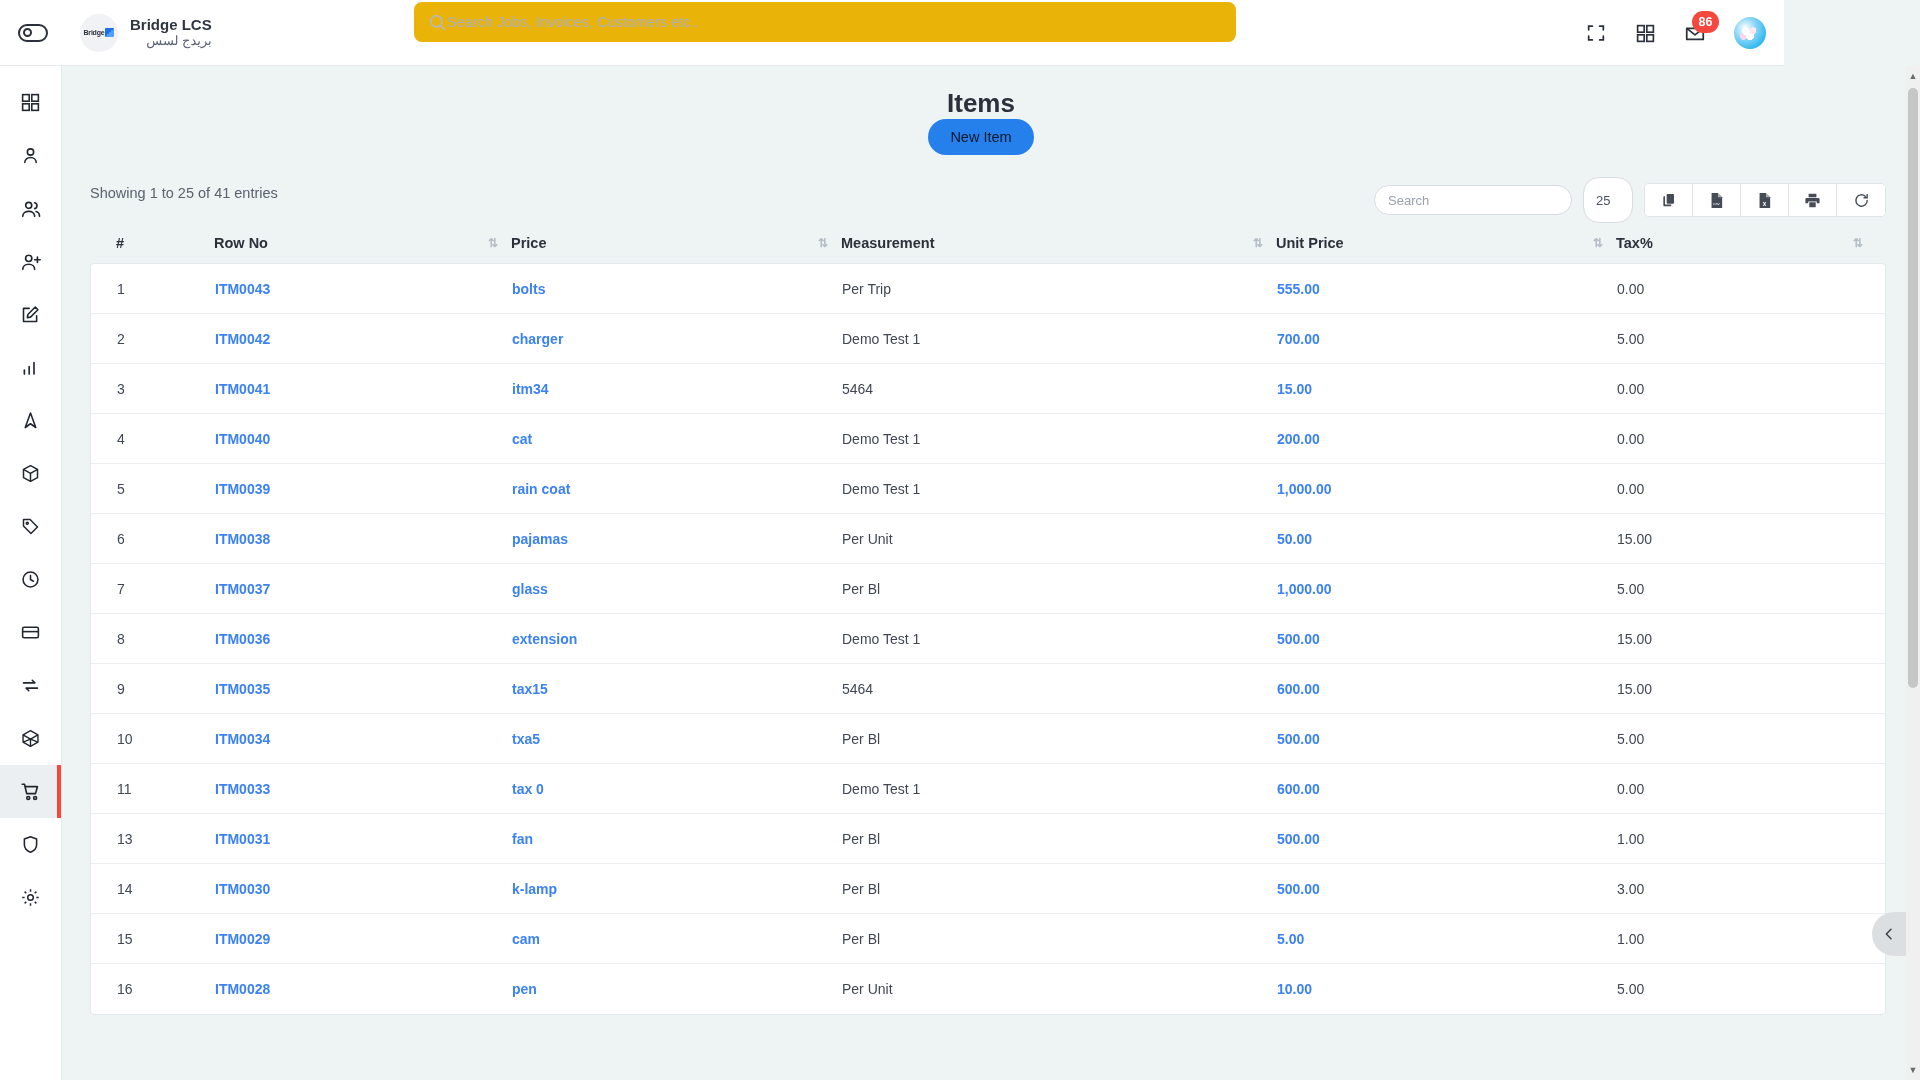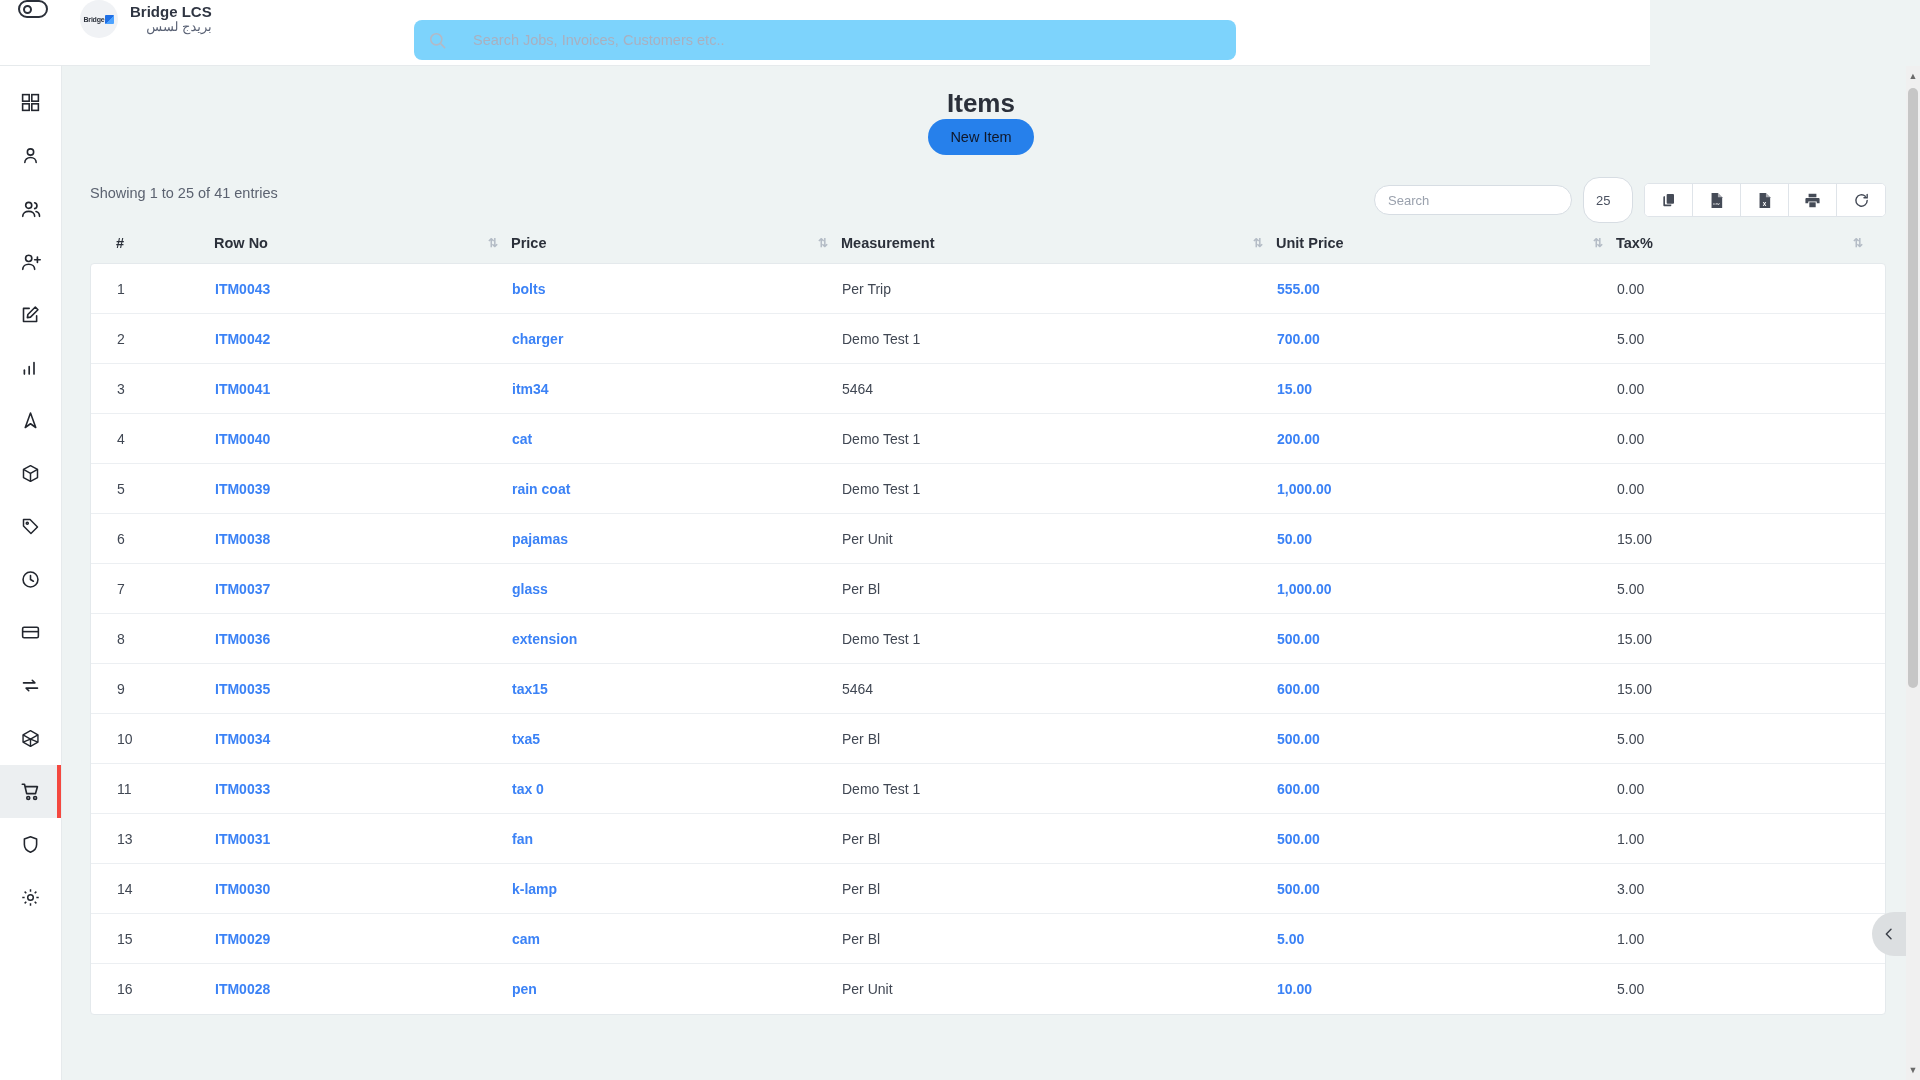--- a/index.html
+++ b/index.html
@@ -10,26 +10,26 @@
     overflow: hidden;
     font-family: "Liberation Sans", sans-serif;
     background: #eef3f3;
     color: #3a3f4a;
   }
 
   
   .topbar {
     position: absolute;
     top: 0; left: 0;
-    width: 1650px;
+    width: 1784px;
     height: 66px;
     background: #ffffff;
     border-bottom: 1px solid #e6eaec;
     display: flex;
-    align-items: flex-start;
+    align-items: center;
     z-index: 30;
   }
   .topbar-toggle {
     width: 66px;
     display: flex;
     align-items: center;
     justify-content: center;
     cursor: pointer;
   }
   .toggle-pill {
@@ -67,29 +67,29 @@
     margin-left: 1px;
     border-radius: 1px;
   }
   .brand-text { line-height: 1.15; }
   .brand-en { font-size: 15px; font-weight: 700; color: #2f3542; }
   .brand-ar { font-size: 13px; color: #5a6275; direction: rtl; }
 
   .topsearch {
     position: absolute;
     left: 414px;
-    top: 20px;
+    top: 2px;
     width: 822px;
     height: 40px;
-    background: #7dd3fc;
+    background: #eab308;
     border-radius: 8px;
     display: flex;
     align-items: center;
     padding: 0 14px;
-    gap: 26px;
+    gap: 0;
   }
   .topsearch input {
     flex: 1;
     border: none;
     background: transparent;
     outline: none;
     font-size: 14.5px;
     font-family: "Liberation Sans", sans-serif;
     color: #51586b;
   }
@@ -364,20 +364,50 @@
   </div>
 
   <div class="topsearch">
     <svg width="19" height="19" viewBox="0 0 24 24" fill="none" stroke="#b3b9c6" stroke-width="2">
       <circle cx="10.5" cy="10.5" r="7"></circle>
       <line x1="16" y1="16" x2="21" y2="21" stroke-linecap="round"></line>
     </svg>
     <input type="text" placeholder="Search Jobs, Invoices, Customers etc.." style="">
   </div>
 
+  <div class="topbar-right">
+
+    <div class="tb-icon">
+      <svg width="22" height="22" viewBox="0 0 24 24" fill="none" stroke="#2b303a" stroke-width="1.9" stroke-linecap="round">
+        <path d="M4 8.5V4.5h4"></path>
+          <path d="M20 8.5V4.5h-4"></path>
+        <path d="M4 15.5v4h4"></path>
+          <path d="M20 15.5v4h-4"></path>
+      </svg>
+    </div>
+
+    <div class="tb-icon">
+      <svg width="21" height="21" viewBox="0 0 24 24" fill="none" stroke="#2b303a" stroke-width="1.9">
+        <rect x="3" y="3" width="7.5" height="7.5"></rect>
+        <rect x="13.5" y="3" width="7.5" height="7.5"></rect>
+        <rect x="3" y="13.5" width="7.5" height="7.5"></rect>
+        <rect x="13.5" y="13.5" width="7.5" height="7.5"></rect>
+      </svg>
+    </div>
+
+    <div class="tb-icon">
+      <svg width="22" height="22" viewBox="0 0 24 24" fill="none" stroke="#2b303a" stroke-width="1.9" stroke-linejoin="round">
+        <path d="M3 7h18v12H3z"></path>
+        <path d="M3 7l9 7 9-7"></path>
+      </svg>
+      <span class="badge">86</span>
+    </div>
+
+    <div class="avatar"></div>
+  </div>
 </div>
 
 <div class="sidebar">
 
   <div class="sb-item">
     <svg width="21" height="21" viewBox="0 0 24 24" fill="none" stroke="currentColor" stroke-width="1.8">
       <rect x="3" y="3" width="7.5" height="7.5"></rect>
         <rect x="13.5" y="3" width="7.5" height="7.5"></rect>
       <rect x="3" y="13.5" width="7.5" height="7.5"></rect>
         <rect x="13.5" y="13.5" width="7.5" height="7.5"></rect>

